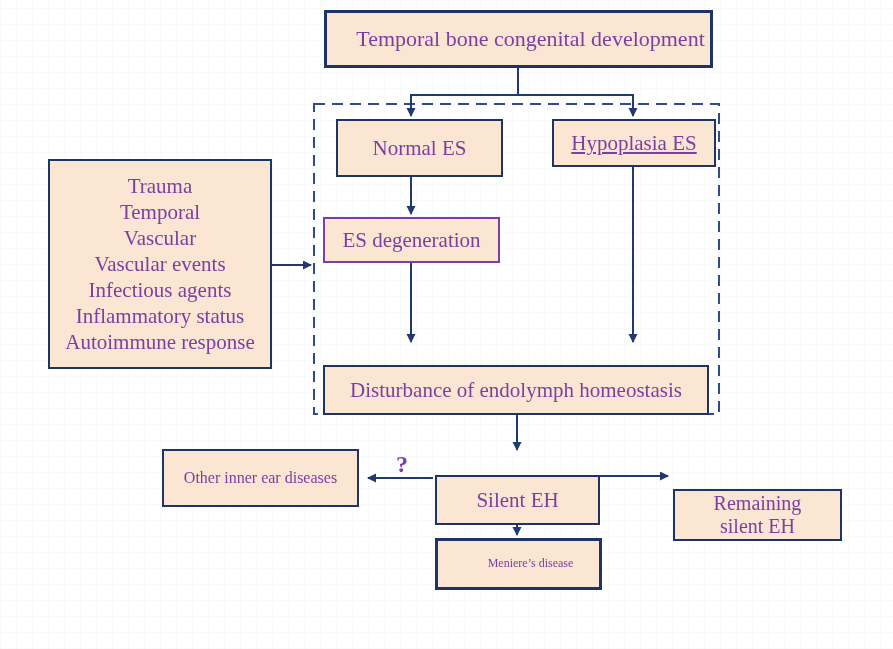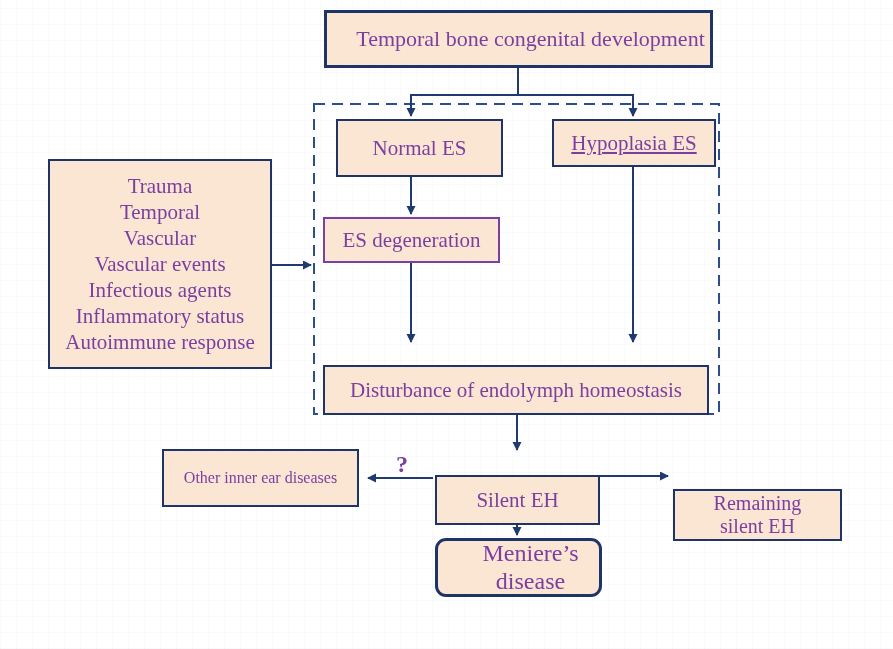--- a/index.html
+++ b/index.html
@@ -122,20 +122,20 @@
   </div>
 
   <div class="box" style="left:435px;top:475px;width:165px;height:50px;">
     <span>Silent EH</span>
   </div>
 
   <div class="box" style="left:673px;top:451px;width:169px;height:52px;font-size:20px;margin-top:38px;">
     <span style="width:112px;">Remaining silent EH</span>
   </div>
 
-  <div class="box thick" style="left:435px;top:538px;width:167px;height:59px;font-size:24px;border-radius:11px;">
+  <div class="box thick" style="left:435px;top:538px;width:167px;height:52px;font-size:12px;">
     <span style="width:110px;">Meniere’s disease</span>
   </div>
 
   <div class="qmark" style="left:396px;top:452px;">?</div>
 
 
 </div>
 
 </body></html>

